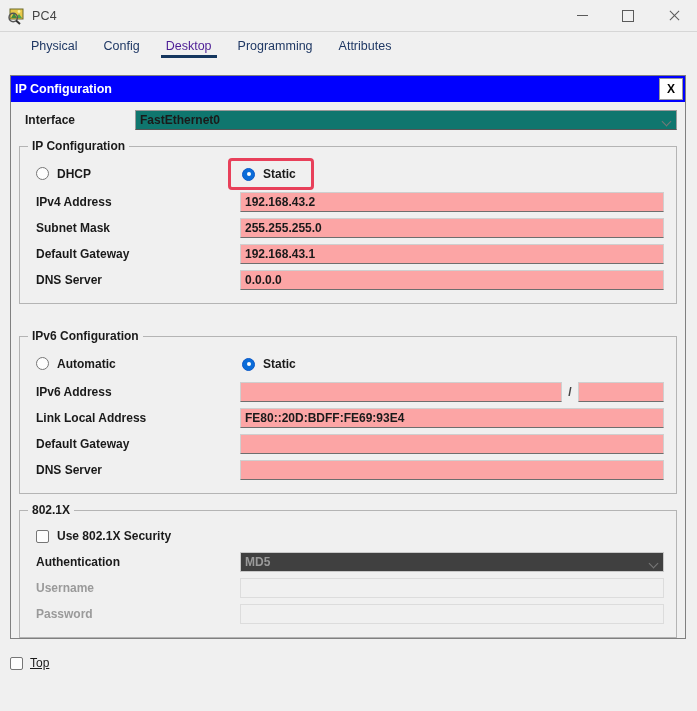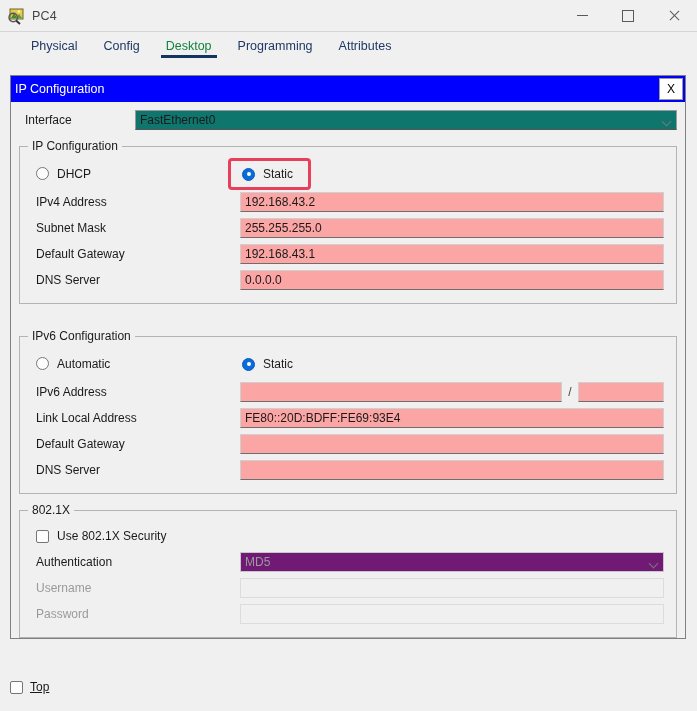--- a/index.html
+++ b/index.html
@@ -77,39 +77,40 @@
     background: #f0f0f0;
     position: relative;
   }
   .tab {
     font-size: 12.5px;
     color: #1f3864;
     padding: 0 13px 5px 13px;
     position: relative;
     white-space: nowrap;
   }
-  .tab.active { color: #15803d; }
+  .tab.active { color: #4c1d95; }
   .tab.active::after {
     content: "";
     position: absolute;
     left: 8px; right: 8px; bottom: 0;
     height: 3px;
     background: #14365e;
   }
 
   
   .panel {
     position: absolute;
     left: 10px;
     top: 75px;
     width: 676px;
     height: 564px;
     border: 1px solid #808080;
     background: #f0f0f0;
     box-sizing: border-box;
+    font-weight: bold;
   }
 
   .ipconf-header {
     height: 26px;
     background: #0000ff;
     display: flex;
     align-items: center;
     justify-content: space-between;
     padding-left: 4px;
     position: relative;
@@ -151,21 +152,21 @@
     border: 1px solid #9a9a9a;
     border-bottom: 1px solid #555;
     display: flex;
     align-items: center;
     padding: 0 4px;
     font-size: 12px;
     box-sizing: border-box;
     position: relative;
   }
   .combo.disabled {
-    background: #701a75;
+    background: #404040;
     border: 1px solid #c8c8c8;
     color: #9a9a9a;
   }
   .chev {
     margin-left: auto;
     width: 9px; height: 5px;
     position: relative;
   }
   .chev::before {
     content: "";
@@ -296,21 +297,21 @@
     color: #444;
     flex: none;
   }
   .field.ipv6-main { flex: none; width: 322px; margin-right: 0; }
   .field.ipv6-prefix { flex: none; width: 86px; }
 
   
   .bottom-bar {
     position: absolute;
     left: 10px;
-    top: 680px;
+    top: 656px;
     display: flex;
     align-items: flex-end;
     text-decoration: underline;
   }
   .bottom-label { margin-left: 7px; font-size: 12px; }
 </style>
 </head>
 <body>
 
 <div class="titlebar">

